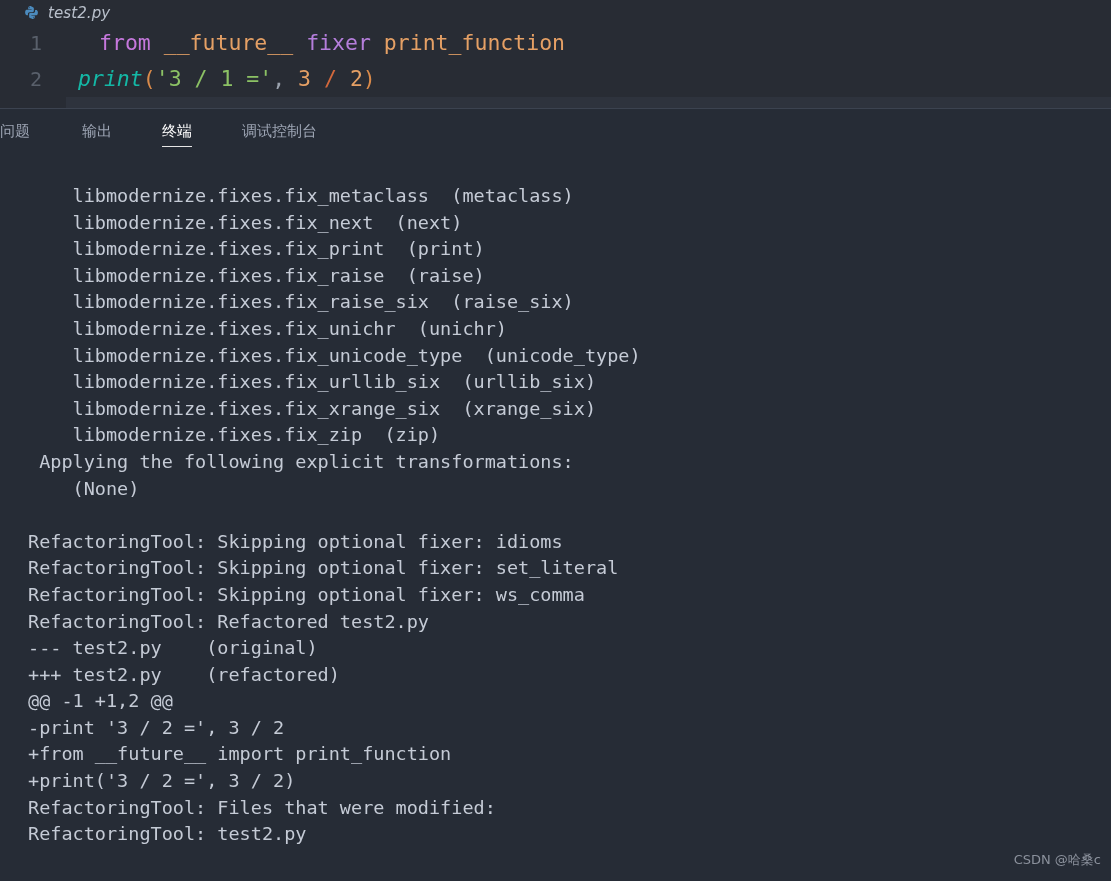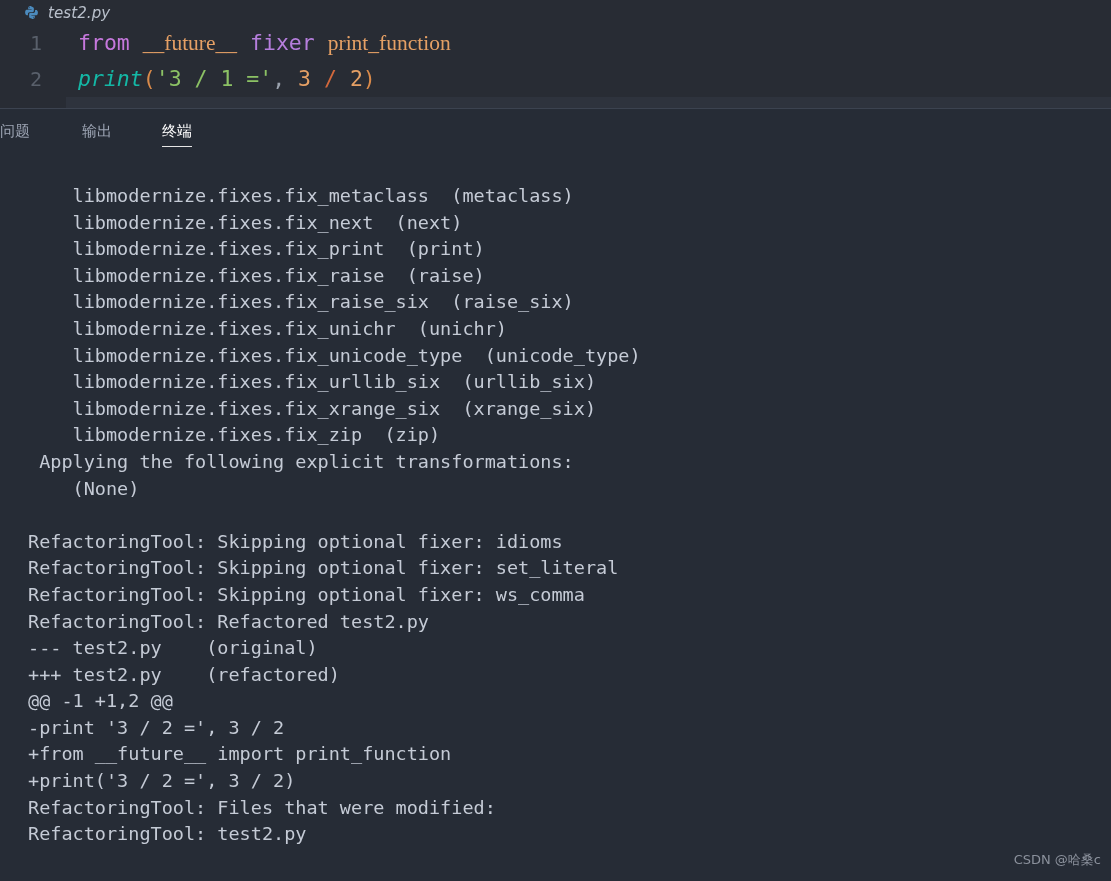--- a/index.html
+++ b/index.html
@@ -69,23 +69,23 @@
     width: 66px;
     min-width: 66px;
     text-align: right;
     padding-right: 24px;
     box-sizing: border-box;
     color: #59606b;
     font-size: 20px;
     font-family: "DejaVu Sans Mono", "Liberation Mono", monospace;
   }
   .code-text { padding-left: 12px; }
-  .tok-kw      { color: #c678dd; }
+  .tok-kw      { color: #c678dd; margin-left: 21px; }
   .tok-kw2     { color: #b57edc; }
-  .tok-ident   { color: #e5a065; font-family: Liberation Serif, serif; }
+  .tok-ident   { color: #e5a065; }
   .tok-fn      { color: #14b8a6; font-style: italic; }
   .tok-punct   { color: #d98a4a; }
   .tok-str     { color: #8cc265; }
   .tok-num     { color: #e5a065; }
   .tok-op      { color: #d2683c; }
   .tok-comma   { color: #9aa2ad; }
 
   
   #code-row3 {
     position: absolute;
@@ -234,19 +234,22 @@
   <div id="panel-tabs">
     <div class="panel-tab">
       <span>问题</span>
     </div>
     <div class="panel-tab">
       <span>输出</span>
     </div>
     <div class="panel-tab active">
       <span>终端</span>
     </div>
+    <div class="panel-tab">
+      <span>调试控制台</span>
+    </div>
   </div>
 
   <div id="terminal"><div class="term-line">    libmodernize.fixes.fix_metaclass  (metaclass)</div><div class="term-line">    libmodernize.fixes.fix_next  (next)</div><div class="term-line">    libmodernize.fixes.fix_print  (print)</div><div class="term-line">    libmodernize.fixes.fix_raise  (raise)</div><div class="term-line">    libmodernize.fixes.fix_raise_six  (raise_six)</div><div class="term-line">    libmodernize.fixes.fix_unichr  (unichr)</div><div class="term-line">    libmodernize.fixes.fix_unicode_type  (unicode_type)</div><div class="term-line">    libmodernize.fixes.fix_urllib_six  (urllib_six)</div><div class="term-line">    libmodernize.fixes.fix_xrange_six  (xrange_six)</div><div class="term-line">    libmodernize.fixes.fix_zip  (zip)</div><div class="term-line"> Applying the following explicit transformations:</div><div class="term-line">    (None)</div><div class="term-line blank">&nbsp;</div><div class="term-line">RefactoringTool: Skipping optional fixer: idioms</div><div class="term-line">RefactoringTool: Skipping optional fixer: set_literal</div><div class="term-line">RefactoringTool: Skipping optional fixer: ws_comma</div><div class="term-line">RefactoringTool: Refactored test2.py</div><div class="term-line">--- test2.py    (original)</div><div class="term-line">+++ test2.py    (refactored)</div><div class="term-line">@@ -1 +1,2 @@</div><div class="term-line">-print '3 / 2 =', 3 / 2</div><div class="term-line">+from __future__ import print_function</div><div class="term-line">+print('3 / 2 =', 3 / 2)</div><div class="term-line">RefactoringTool: Files that were modified:</div><div class="term-line">RefactoringTool: test2.py</div></div>
 
 </div>
 
 <div id="watermark">CSDN @哈桑c</div>
 
 </body></html>

